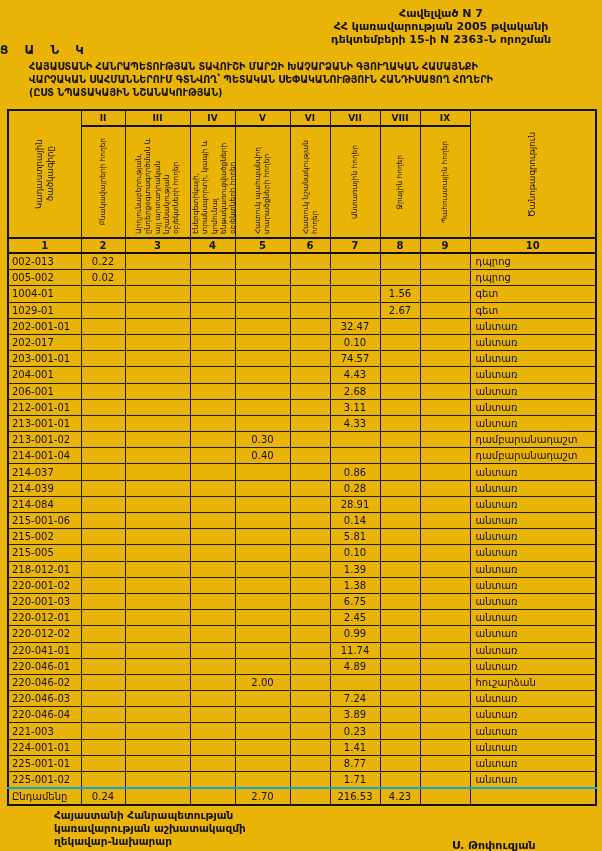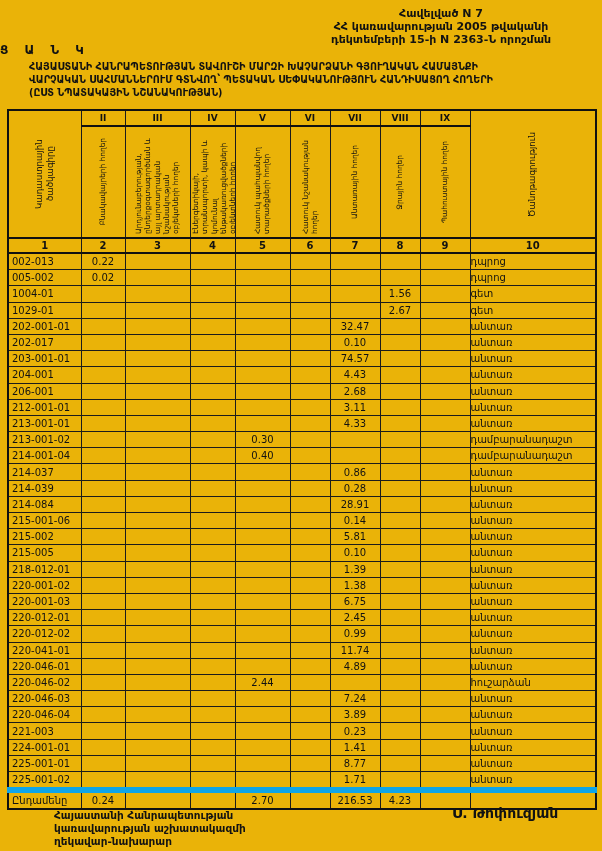--- a/index.html
+++ b/index.html
@@ -39,29 +39,29 @@
     writing-mode: vertical-rl; transform: rotate(180deg);
     margin: 0 auto; max-height: 104px;
     font-size: 7.4px; line-height: 1.25; font-weight: normal;
     text-align: left; padding: 2px 0;
   }
   .vert.single { font-size: 8.6px; text-align: center; }
   tr.num-row th { height: 13px; font-size: 10px; font-weight: bold; text-align: center; border-bottom: 2px solid #111; border-top: 2px solid #111; }
   tbody td { height: 15.2px; }
   tbody td.code { text-align: left; padding-left: 3px; font-size: 10px; }
   tbody td.val  { text-align: center; }
-  tbody td.note { text-align: left; }
-  tr.total-row td { border-top: 6px solid #0ea5e9; border-bottom: 2px solid #111; }
+  tbody td.note { text-align: left; padding-left: 5px; }
+  tr.total-row td { border-top: 2px solid #0ea5e9; border-bottom: 2px solid #111; }
   .footer-left {
     position: absolute; top: 809px; left: 54px;
     font-weight: bold; font-size: 10.5px; line-height: 13px;
   }
   .signature {
-    position: absolute; top: 805px; left: 452px;
-    font-weight: bold; font-size: 14px;
+    position: absolute; top: 839px; left: 452px;
+    font-weight: bold; font-size: 11px;
   }
 </style>
 </head>
 <body>
 
 <div class="page">
 
   <div class="appendix">
     <div>Հավելված N 7</div>
     <div>ՀՀ կառավարության 2005 թվականի</div>
@@ -456,21 +456,21 @@
           <td class="val">4.89</td>
           <td class="val"></td>
           <td class="val"></td>
           <td class="note">անտառ</td>
         </tr>
         <tr>
           <td class="code">220-046-02</td>
           <td class="val"></td>
           <td class="val"></td>
           <td class="val"></td>
-          <td class="val">2.44</td>
+          <td class="val">2.00</td>
           <td class="val"></td>
           <td class="val"></td>
           <td class="val"></td>
           <td class="val"></td>
           <td class="note">հուշարձան</td>
         </tr>
         <tr>
           <td class="code">220-046-03</td>
           <td class="val"></td>
           <td class="val"></td>

